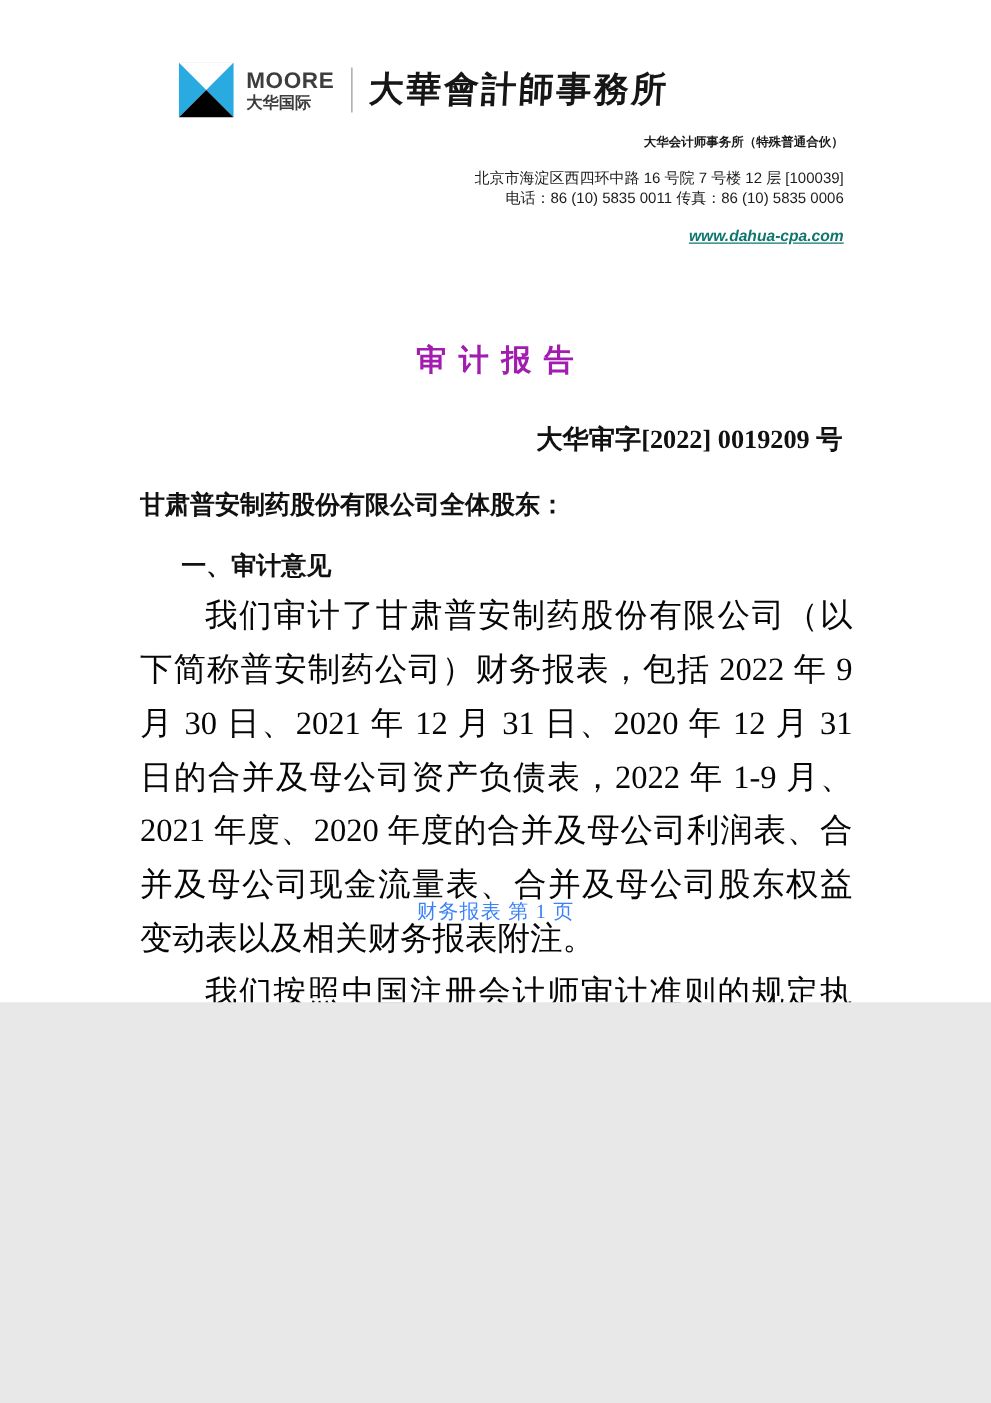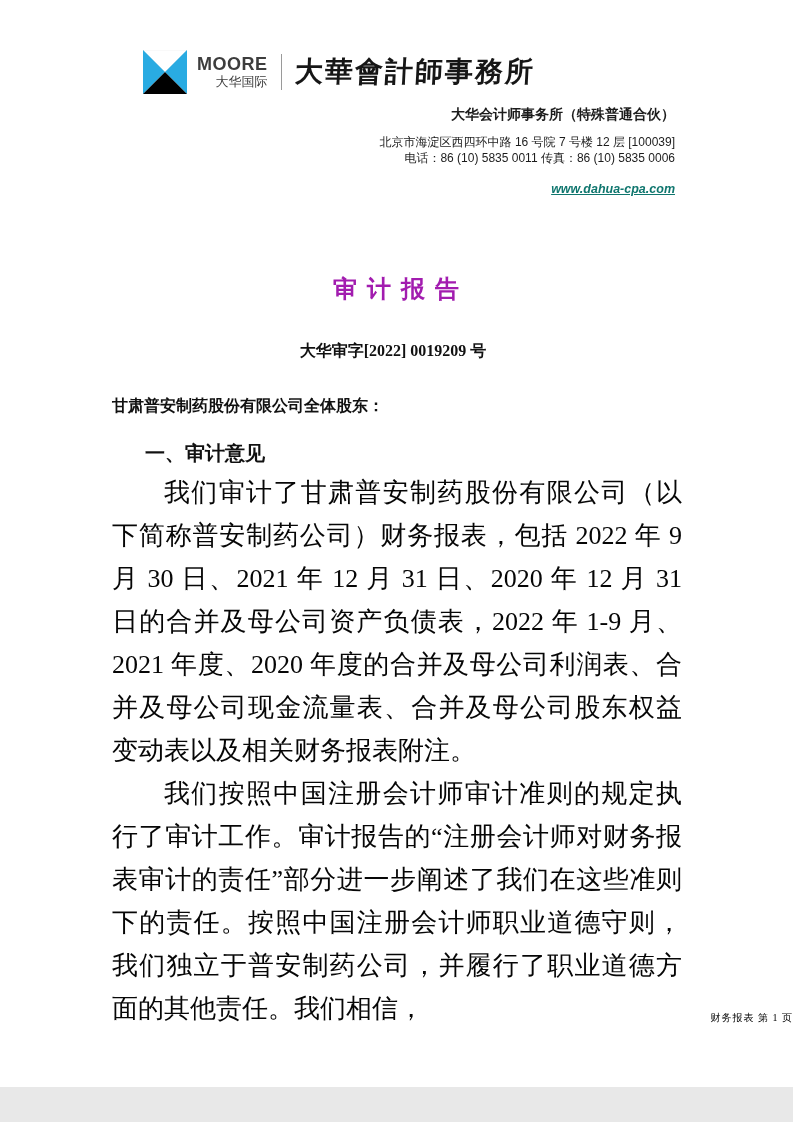--- a/index.html
+++ b/index.html
@@ -1,20 +1,20 @@
 <!DOCTYPE html>
 <html><head>
 <meta charset="utf-8">
 <style>
   * { margin: 0; padding: 0; box-sizing: border-box; }
   html, body { background: #e8e8e8; }
   .page {
     position: relative;
     width: 793px;
-    height: 1087px;
+    height: 802px;
     margin: 0 auto;
     background: #ffffff;
     font-family: "Liberation Serif", "DejaVu Serif", serif;
     color: #111;
     overflow: hidden;
   }
 
   
   .brand-row {
     position: absolute;
@@ -27,21 +27,21 @@
   .logo-mark svg { width: 100%; height: 100%; display: block; }
   .brand-text {
     margin-left: 10px;
     display: flex;
     flex-direction: column;
     justify-content: center;
     font-family: "Liberation Sans", "DejaVu Sans", sans-serif;
     color: #3d3d3d;
   }
   .brand-moore { font-size: 18px; font-weight: bold; letter-spacing: 0.5px; line-height: 19px; }
-  .brand-sub   { font-size: 13px; font-weight: normal; line-height: 16px; text-align: right; }
+  .brand-sub   { font-size: 13px; font-weight: bold; line-height: 16px; }
   .brand-divider {
     width: 1px; height: 36px;
     background: #9a9a9a;
     margin: 0 13px 0 13px;
   }
   .brand-calligraphy {
     font-family: "DejaVu Serif", "Liberation Serif", serif;
     font-size: 28px;
     font-weight: bold;
     color: #161616;
@@ -52,21 +52,21 @@
 
   
   .firm-block {
     position: absolute;
     top: 106px;
     right: 118px;
     text-align: right;
     font-family: "Liberation Sans", "DejaVu Sans", sans-serif;
     color: #1c1c1c;
   }
-  .firm-name    { font-size: 14px; font-weight: bold; line-height: 17px; }
+  .firm-name    { font-size: 10px; font-weight: bold; line-height: 17px; }
   .firm-address { font-size: 12px; line-height: 16px; margin-top: 11px; }
   .firm-phone   { font-size: 12px; line-height: 16px; }
   .firm-website {
     display: inline-block;
     margin-top: 16px;
     font-size: 12.5px;
     font-style: italic;
     font-weight: bold;
     color: #0f766e;
     text-decoration: underline;
@@ -83,31 +83,32 @@
   .report-title {
     text-align: center;
     font-size: 24px;
     font-weight: bold;
     color: #a21caf;
     letter-spacing: 2px;
     line-height: 34px;
   }
   .doc-number {
     margin-top: 33px;
-    text-align: center;
-    font-size: 16px;
+    text-align: right;
+    font-size: 21px;
     font-weight: bold;
     padding-right: 8px;
     line-height: 24px;
   }
   .addressee {
     margin-top: 30px;
-    font-size: 16px;
+    font-size: 20px;
     font-weight: bold;
     line-height: 26px;
+    font-family: Liberation Mono, monospace;
   }
   .section-heading {
     margin-top: 21px;
     margin-bottom: 5px;
     font-size: 20px;
     font-weight: bold;
     text-indent: 33px;
     line-height: 26px;
   }
   .body-paragraph {
@@ -117,23 +118,23 @@
     text-indent: 2em;
     color: #060606;
   }
 
   
   .page-footer {
     position: absolute;
     left: 0;
     right: 0;
     bottom: 62px;
-    text-align: right;
-    font-size: 10px;
-    color: #000000;
+    text-align: center;
+    font-size: 16px;
+    color: #3b82f6;
     letter-spacing: 1px;
   }
 </style>
 </head>
 <body>
 
 <div class="page">
 
   <div class="brand-row">
     <span class="logo-mark">

